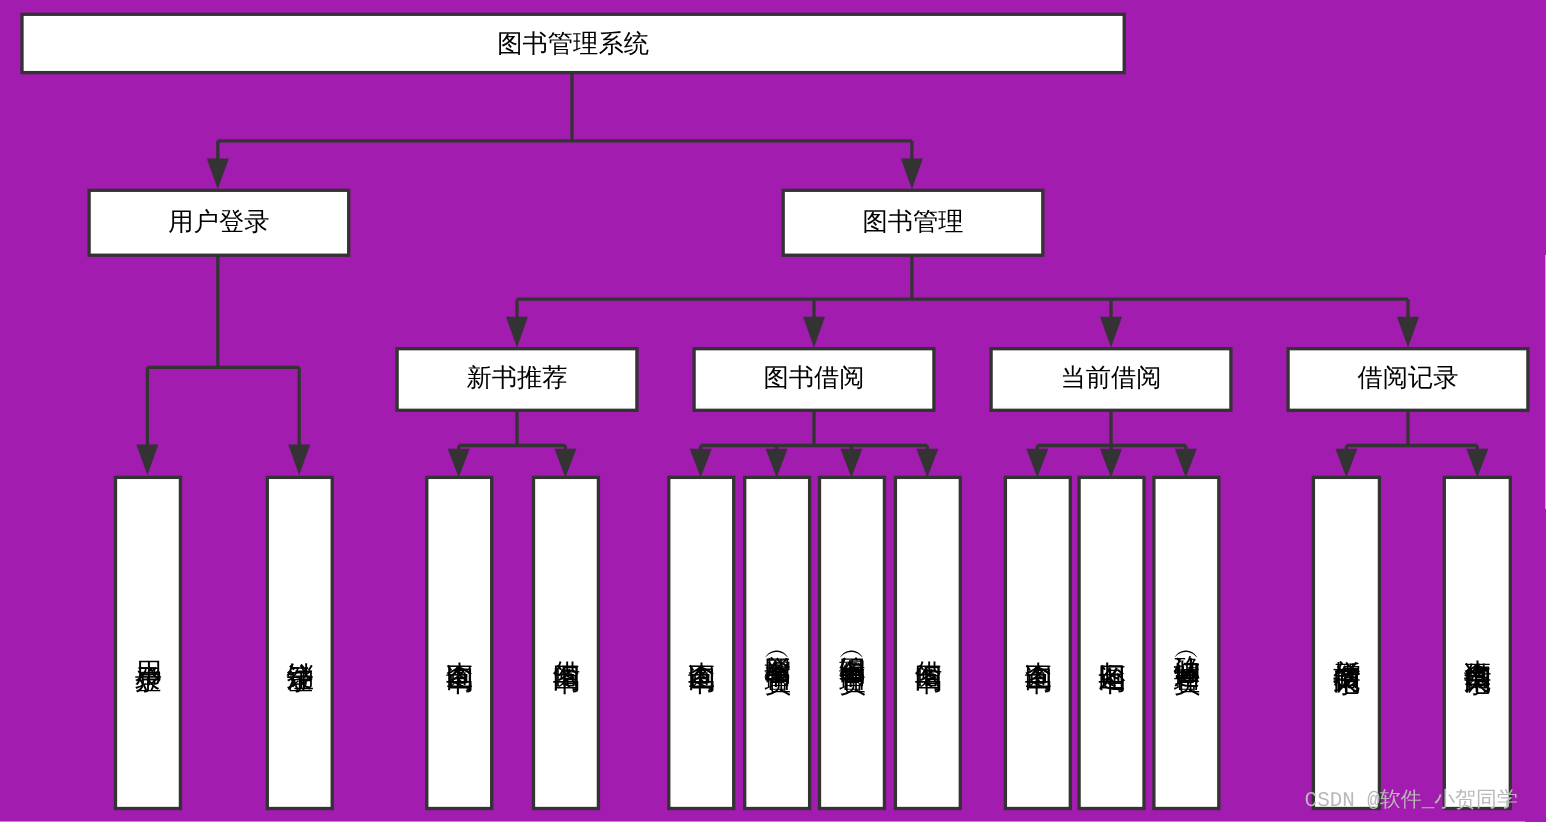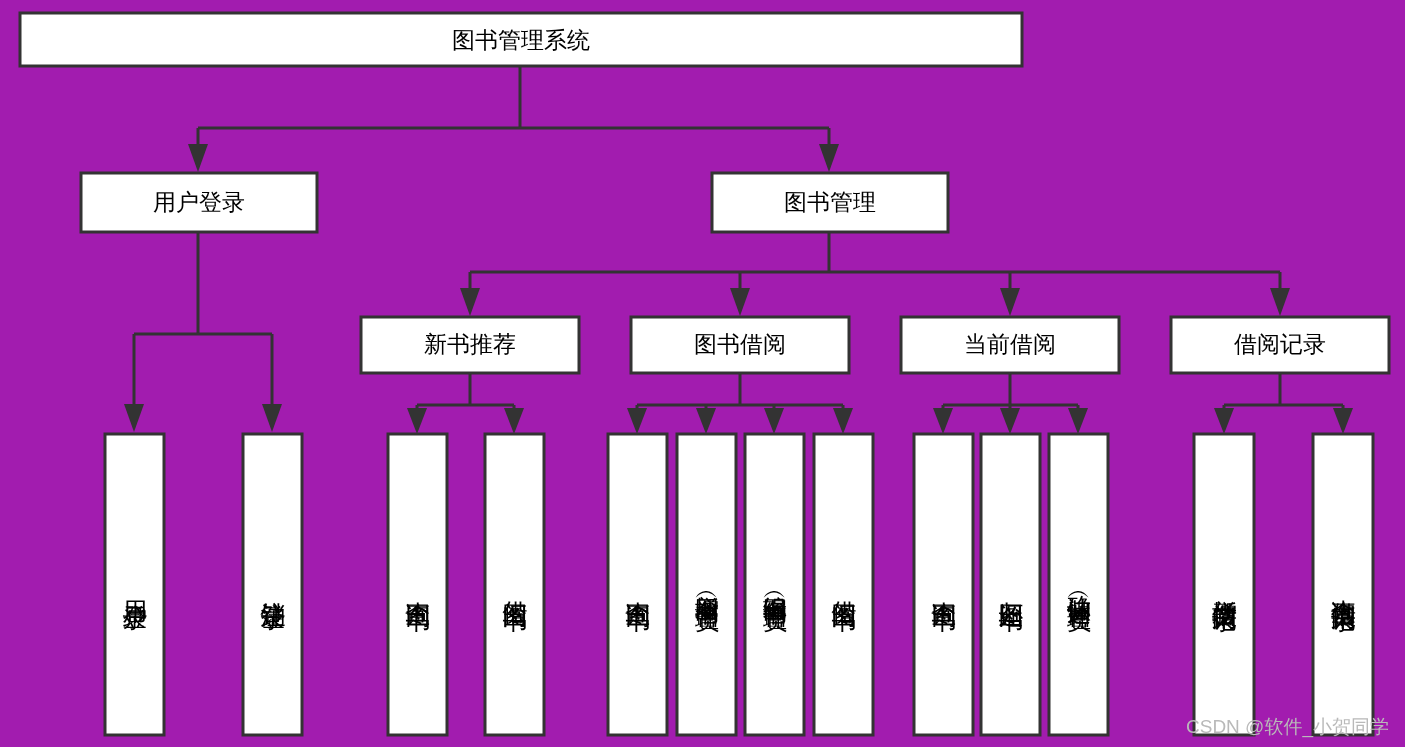--- a/index.html
+++ b/index.html
@@ -61,21 +61,21 @@
     align-items: center;
     justify-content: center;
     white-space: nowrap;
     pointer-events: none;
     user-select: none;
   }
   .watermark {
     position: absolute;
     left: 1186px;
     top: 714px;
-    font-family: Liberation Sans, sans-serif;
+    font-family: Liberation Mono, monospace;
     font-size: 19px;
     color: #b9b9b9;
     white-space: nowrap;
     user-select: none;
   }
 </style>
 </head>
 <body>
 
 <div id="diagram-root">

